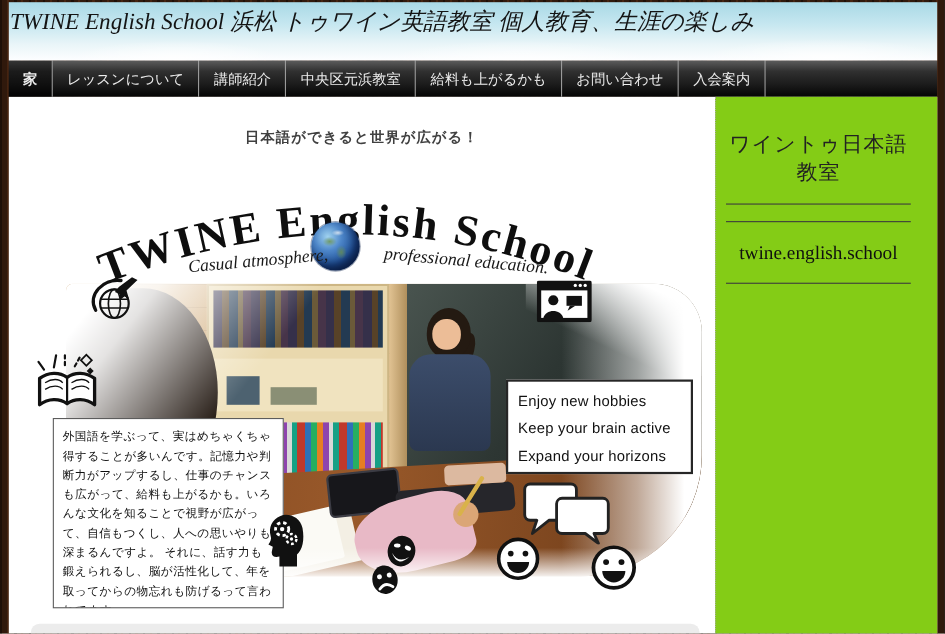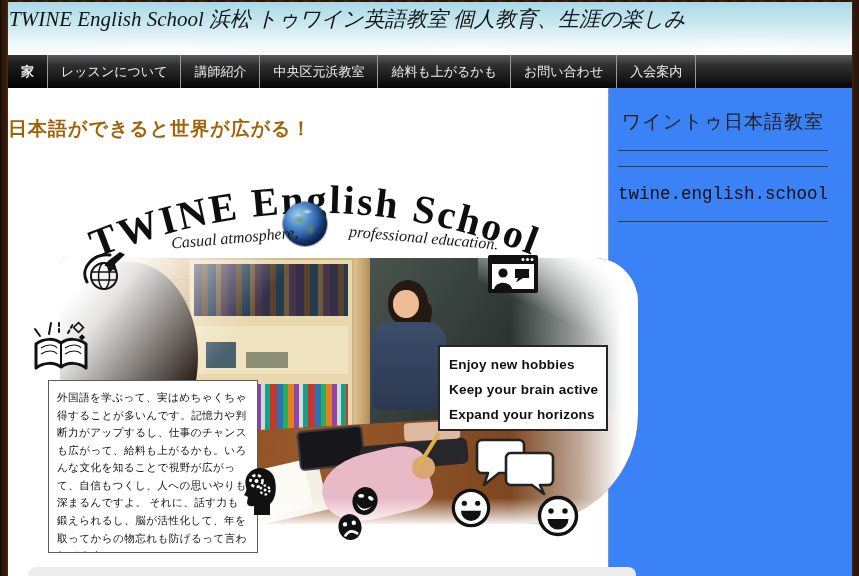--- a/index.html
+++ b/index.html
@@ -44,21 +44,21 @@
     border-right: 1px solid #9a9a9a; cursor: pointer; white-space: nowrap;
   }
   .nav-item.active { background: rgba(0,0,0,.42); font-weight: bold; }
 
   
   .content { display: flex; height: 488px; background: #fff; }
   .main-col { position: relative; width: 642px; height: 100%; }
 
   .main-heading {
     position: absolute; top: 28px; left: 0; width: 100%;
-    text-align: left; font-size: 19px; color: #a16207; letter-spacing: 1px;
+    text-align: center; font-size: 13px; color: #404040; letter-spacing: 1px;
   }
 
   
   .logo-arc { position: absolute; left: 78px; top: 70px; width: 464px; height: 110px; z-index: 5; }
   .tagline {
     position: absolute; z-index: 6;
     font-family: "Liberation Serif", serif; font-style: italic;
     font-size: 16px; color: #191919; white-space: nowrap;
   }
   .tagline-left  { left: 163px; top: 141px; transform: rotate(-5deg); }
@@ -139,22 +139,22 @@
     background: linear-gradient(rgba(255,255,255,0), rgba(255,255,255,.92)); }
 
   
   .benefits-box {
     position: absolute; left: 40px; top: 292px; width: 210px; height: 173px; z-index: 4;
     background: #fff; border: 1px solid #5c5c5c; padding: 8px 8px;
     font-family: "Liberation Serif", serif; font-size: 10.6px; line-height: 1.66;
     color: #101010; letter-spacing: .4px; overflow: hidden;
   }
   .hobbies-box {
-    position: absolute; left: 430px; top: 257px; width: 170px; height: 86px; z-index: 4;
-    background: #fff; border: 2px solid #262626; padding: 5px 9px; font-weight: bold;
+    position: absolute; left: 452px; top: 257px; width: 170px; height: 86px; z-index: 4;
+    background: #fff; border: 2px solid #262626; padding: 5px 9px;
   }
   .hobbies-box span {
     display: block; font-size: 13.5px; line-height: 25px; color: #111;
     letter-spacing: .2px; white-space: nowrap;
   }
 
   
   .ov { position: absolute; z-index: 6; }
   .ic-travel { left: 74px;  top: 160px; }
   .ic-book   { left: 20px;  top: 226px; }
@@ -164,29 +164,29 @@
   .ic-bubbles{ left: 466px; top: 349px; }
   .ic-smile1 { left: 442px; top: 399px; }
   .ic-smile2 { left: 528px; top: 406px; }
 
   .next-strip {
     position: absolute; left: 20px; top: 479px; width: 608px; height: 9px;
     background: #ececec; border-radius: 8px 8px 0 0; z-index: 0;
   }
 
   
-  .sidebar { flex: 1; border-left: 1px dotted #ababab; padding: 21px 24px 0 9px; background:#3b82f6; }
+  .sidebar { flex: 1; border-left: 1px dotted #ababab; padding: 31px 24px 0 9px; background:#84cc16; }
   .sidebar-heading { font-size: 19px; font-weight: 400; color: #222;
     text-align: center; line-height: 1.35; letter-spacing: 1px; }
   .sidebar hr { border: none; border-top: 1px solid #3c3c3c; margin: 15px 0; }
   .sidebar-intro { font-size: 13.5px; color: #1e1e1e; line-height: 1.55; letter-spacing: .3px; }
   .contact-note { display: block; font-size: 12px; color: #1e1e1e; text-align: center; letter-spacing: .5px; }
   .email-link {
     display: block; margin-top: 16px; text-align: center; text-decoration: none;
-    font-family: Liberation Mono, monospace; font-size: 17.5px; color: #101010; line-height: 1.35;
+    font-family: Liberation Serif, serif; font-size: 17.5px; color: #101010; line-height: 1.35;
   }
   .email-link span { display: block; }
 </style>
 </head>
 <body>
 
 <div class="site">
 
   <header class="sky-header">
     <div class="site-title">TWINE English School 浜松 トゥワイン英語教室 個人教育、生涯の楽しみ</div>

